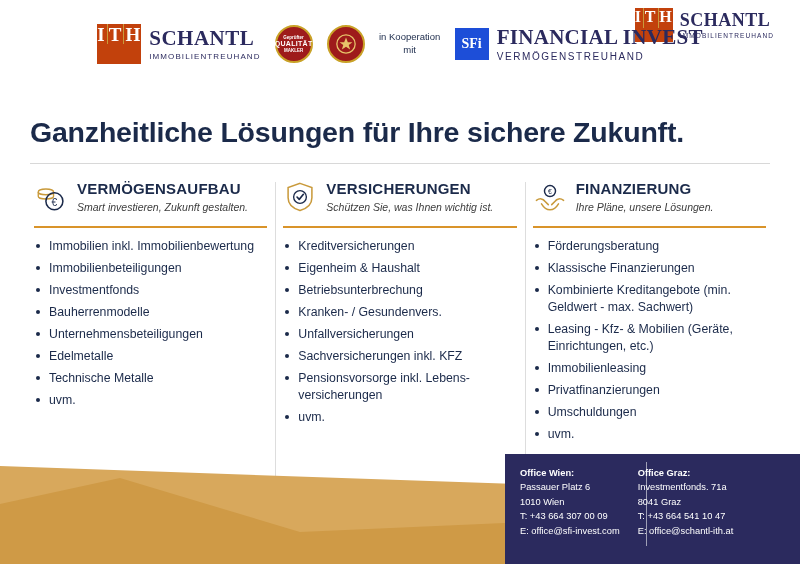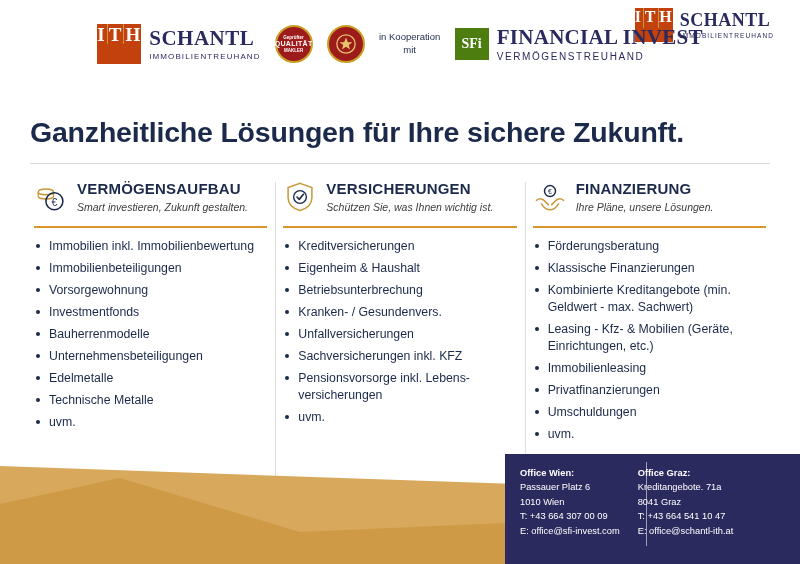--- a/index.html
+++ b/index.html
@@ -52,21 +52,21 @@
   .seal.red2{background:#9e1b1b;border:2px solid #c9a227;}
   .seal .big{font-size:7px;letter-spacing:.3px;}
 
   .koop{
     font-size:9.5px;color:#1b2a4a;text-align:center;line-height:1.35;
     width:62px;
   }
 
   .sfi{display:flex;align-items:center;gap:8px;}
   .sfi-mark{
-    width:34px;height:32px;background:#4d7c0f;color:#ffffff;
+    width:34px;height:32px;background:#1d4ed8;color:#ffffff;
     display:flex;align-items:center;justify-content:center;
     font-family:"Liberation Serif", serif;font-weight:bold;font-size:14px;
   }
   .sfi-text .l1{
     font-family:"Liberation Serif", serif;font-weight:bold;
     font-size:21px;color:#2b2a5e;line-height:1;letter-spacing:.3px;
   }
   .sfi-text .l2{font-size:10px;color:#2b2a5e;letter-spacing:1.6px;margin-top:3px;}
 
   .corner-logo{
@@ -201,21 +201,20 @@
         </div>
         <div>
           <div class="col-title">VERMÖGENSAUFBAU</div>
           <div class="col-sub">Smart investieren, Zukunft gestalten.</div>
         </div>
       </div>
       <div class="gold-rule"></div>
       <ul class="items">
         <li>Immobilien inkl. Immobilienbewertung</li>
         <li>Immobilienbeteiligungen</li>
-        <li>Vorsorgewohnung</li>
         <li>Investmentfonds</li>
         <li>Bauherrenmodelle</li>
         <li>Unternehmensbeteiligungen</li>
         <li>Edelmetalle</li>
         <li>Technische Metalle</li>
         <li>uvm.</li>
       </ul>
     </div>
 
     <div class="col">
@@ -289,21 +288,21 @@
     <div class="footer-text">
       <div class="f-block">
         <div class="ttl">Office Wien:</div>
         <div>Passauer Platz 6</div>
         <div>1010 Wien</div>
         <div>T: +43 664 307 00 09</div>
         <div>E: office@sfi-invest.com</div>
       </div>
       <div class="f-block">
         <div class="ttl">Office Graz:</div>
-        <div>Kreditangebote. 71a</div>
+        <div>Investmentfonds. 71a</div>
         <div>8041 Graz</div>
         <div>T: +43 664 541 10 47</div>
         <div>E: office@schantl-ith.at</div>
       </div>
     </div>
   </div>
 
 </div>
 
 </body></html>

